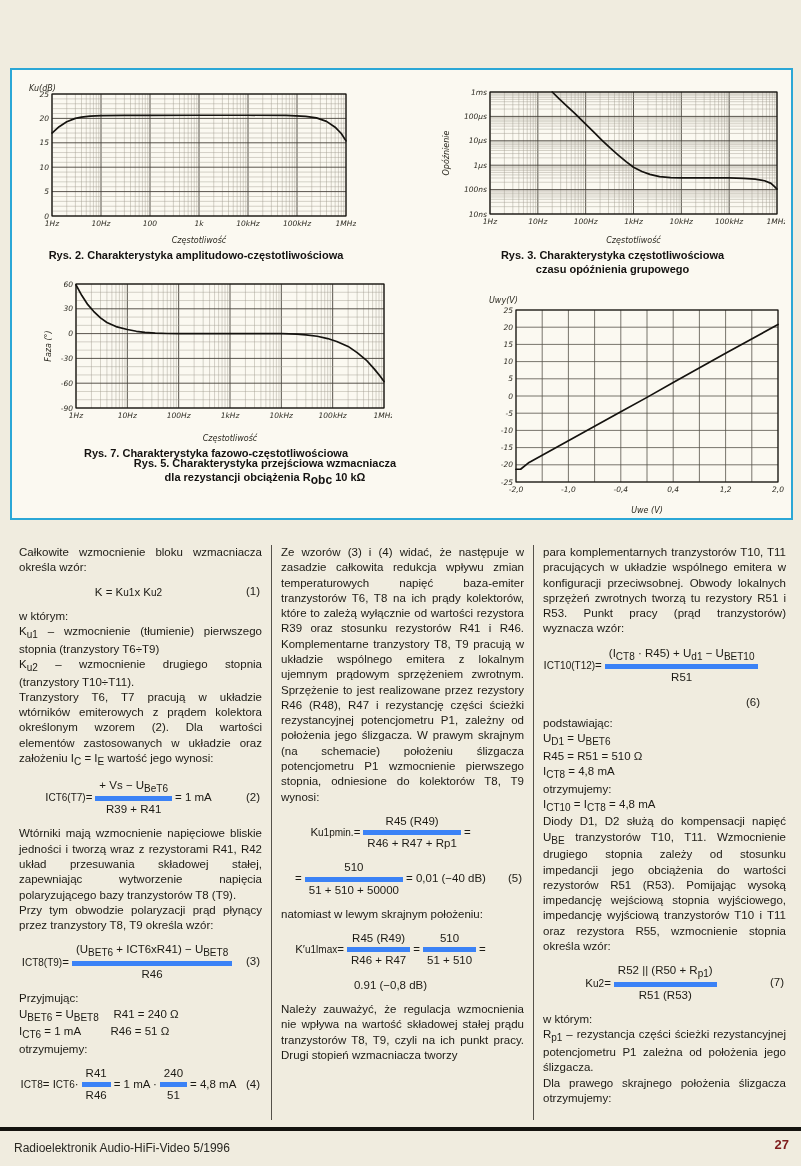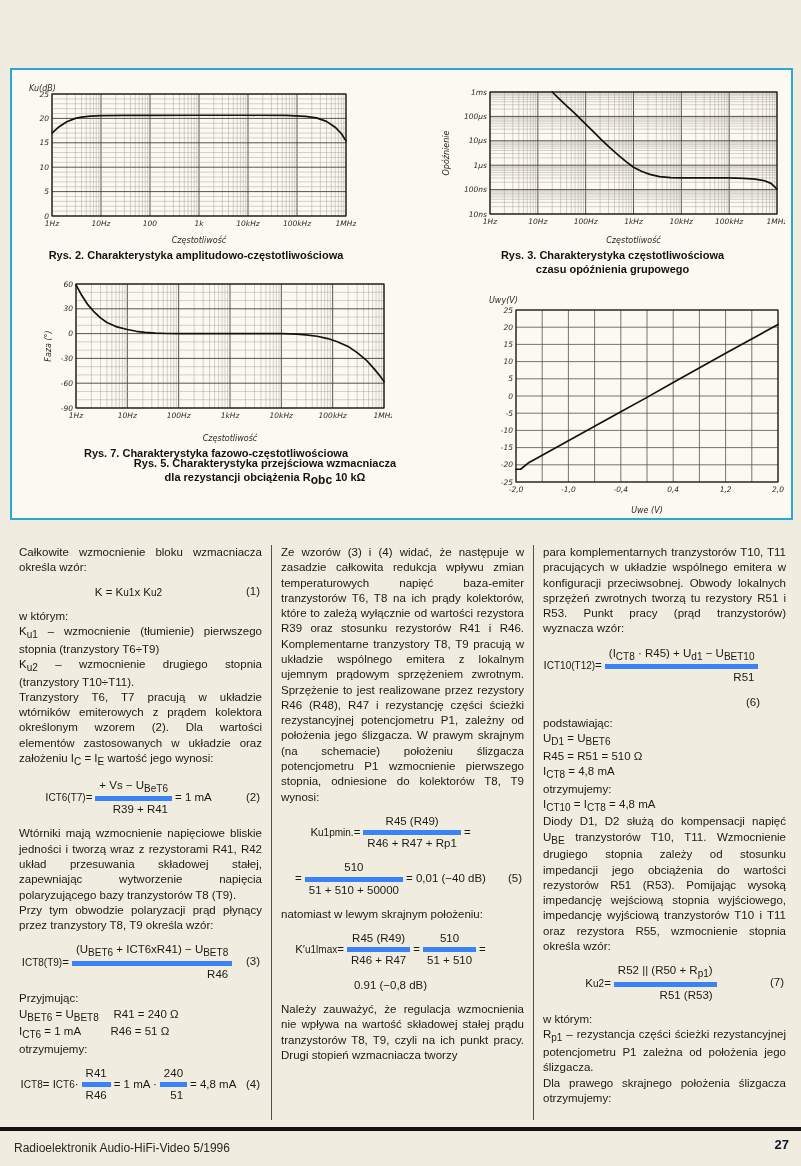--- a/index.html
+++ b/index.html
@@ -17,26 +17,26 @@
   .col{flex:1 1 0;padding:0 9px;font-size:11.5px;line-height:1.33;text-align:justify;}
   .col + .col{border-left:1px solid #55514a;}
   .para{margin:0;}
   .para sub,.eq sub{font-size:10px;}
   .eq{display:flex;align-items:center;justify-content:center;position:relative;
       margin:9px 0;padding-right:24px;font-size:11.5px;}
   .eq .eq-body{display:inline-flex;align-items:center;flex-wrap:wrap;justify-content:center;}
   .eq .eq-tag{position:absolute;right:2px;top:50%;transform:translateY(-50%);}
   .fr{display:inline-block;vertical-align:middle;text-align:center;margin:0 3px;}
   .fr .nu{display:block;padding:0 4px 1px;border-bottom:5px solid #3b82f6;}
-  .fr .de{display:block;padding:1px 4px 0;text-align:right;}
+  .fr .de{display:block;padding:1px 4px 0;}
   .tag-right{text-align:right;padding-right:26px;margin:2px 0 6px;}
   
   .footer-rule{position:absolute;left:0;top:1127px;width:801px;height:4px;background:#15130f;}
   .footer-left{position:absolute;left:14px;top:1141px;font-size:12px;color:#2a2822;}
-  .footer-right{position:absolute;right:12px;top:1137px;font-size:13px;font-weight:bold;color:#0f172a;margin-left:43px;}
+  .footer-right{position:absolute;right:12px;top:1137px;font-size:13px;font-weight:bold;color:#7f1d1d;margin-left:43px;}
   svg{display:block;}
 </style>
 </head>
 <body>
 
 <div>
 
   <div class="accent-edge"></div>
   <div class="accent-top"></div>
 

